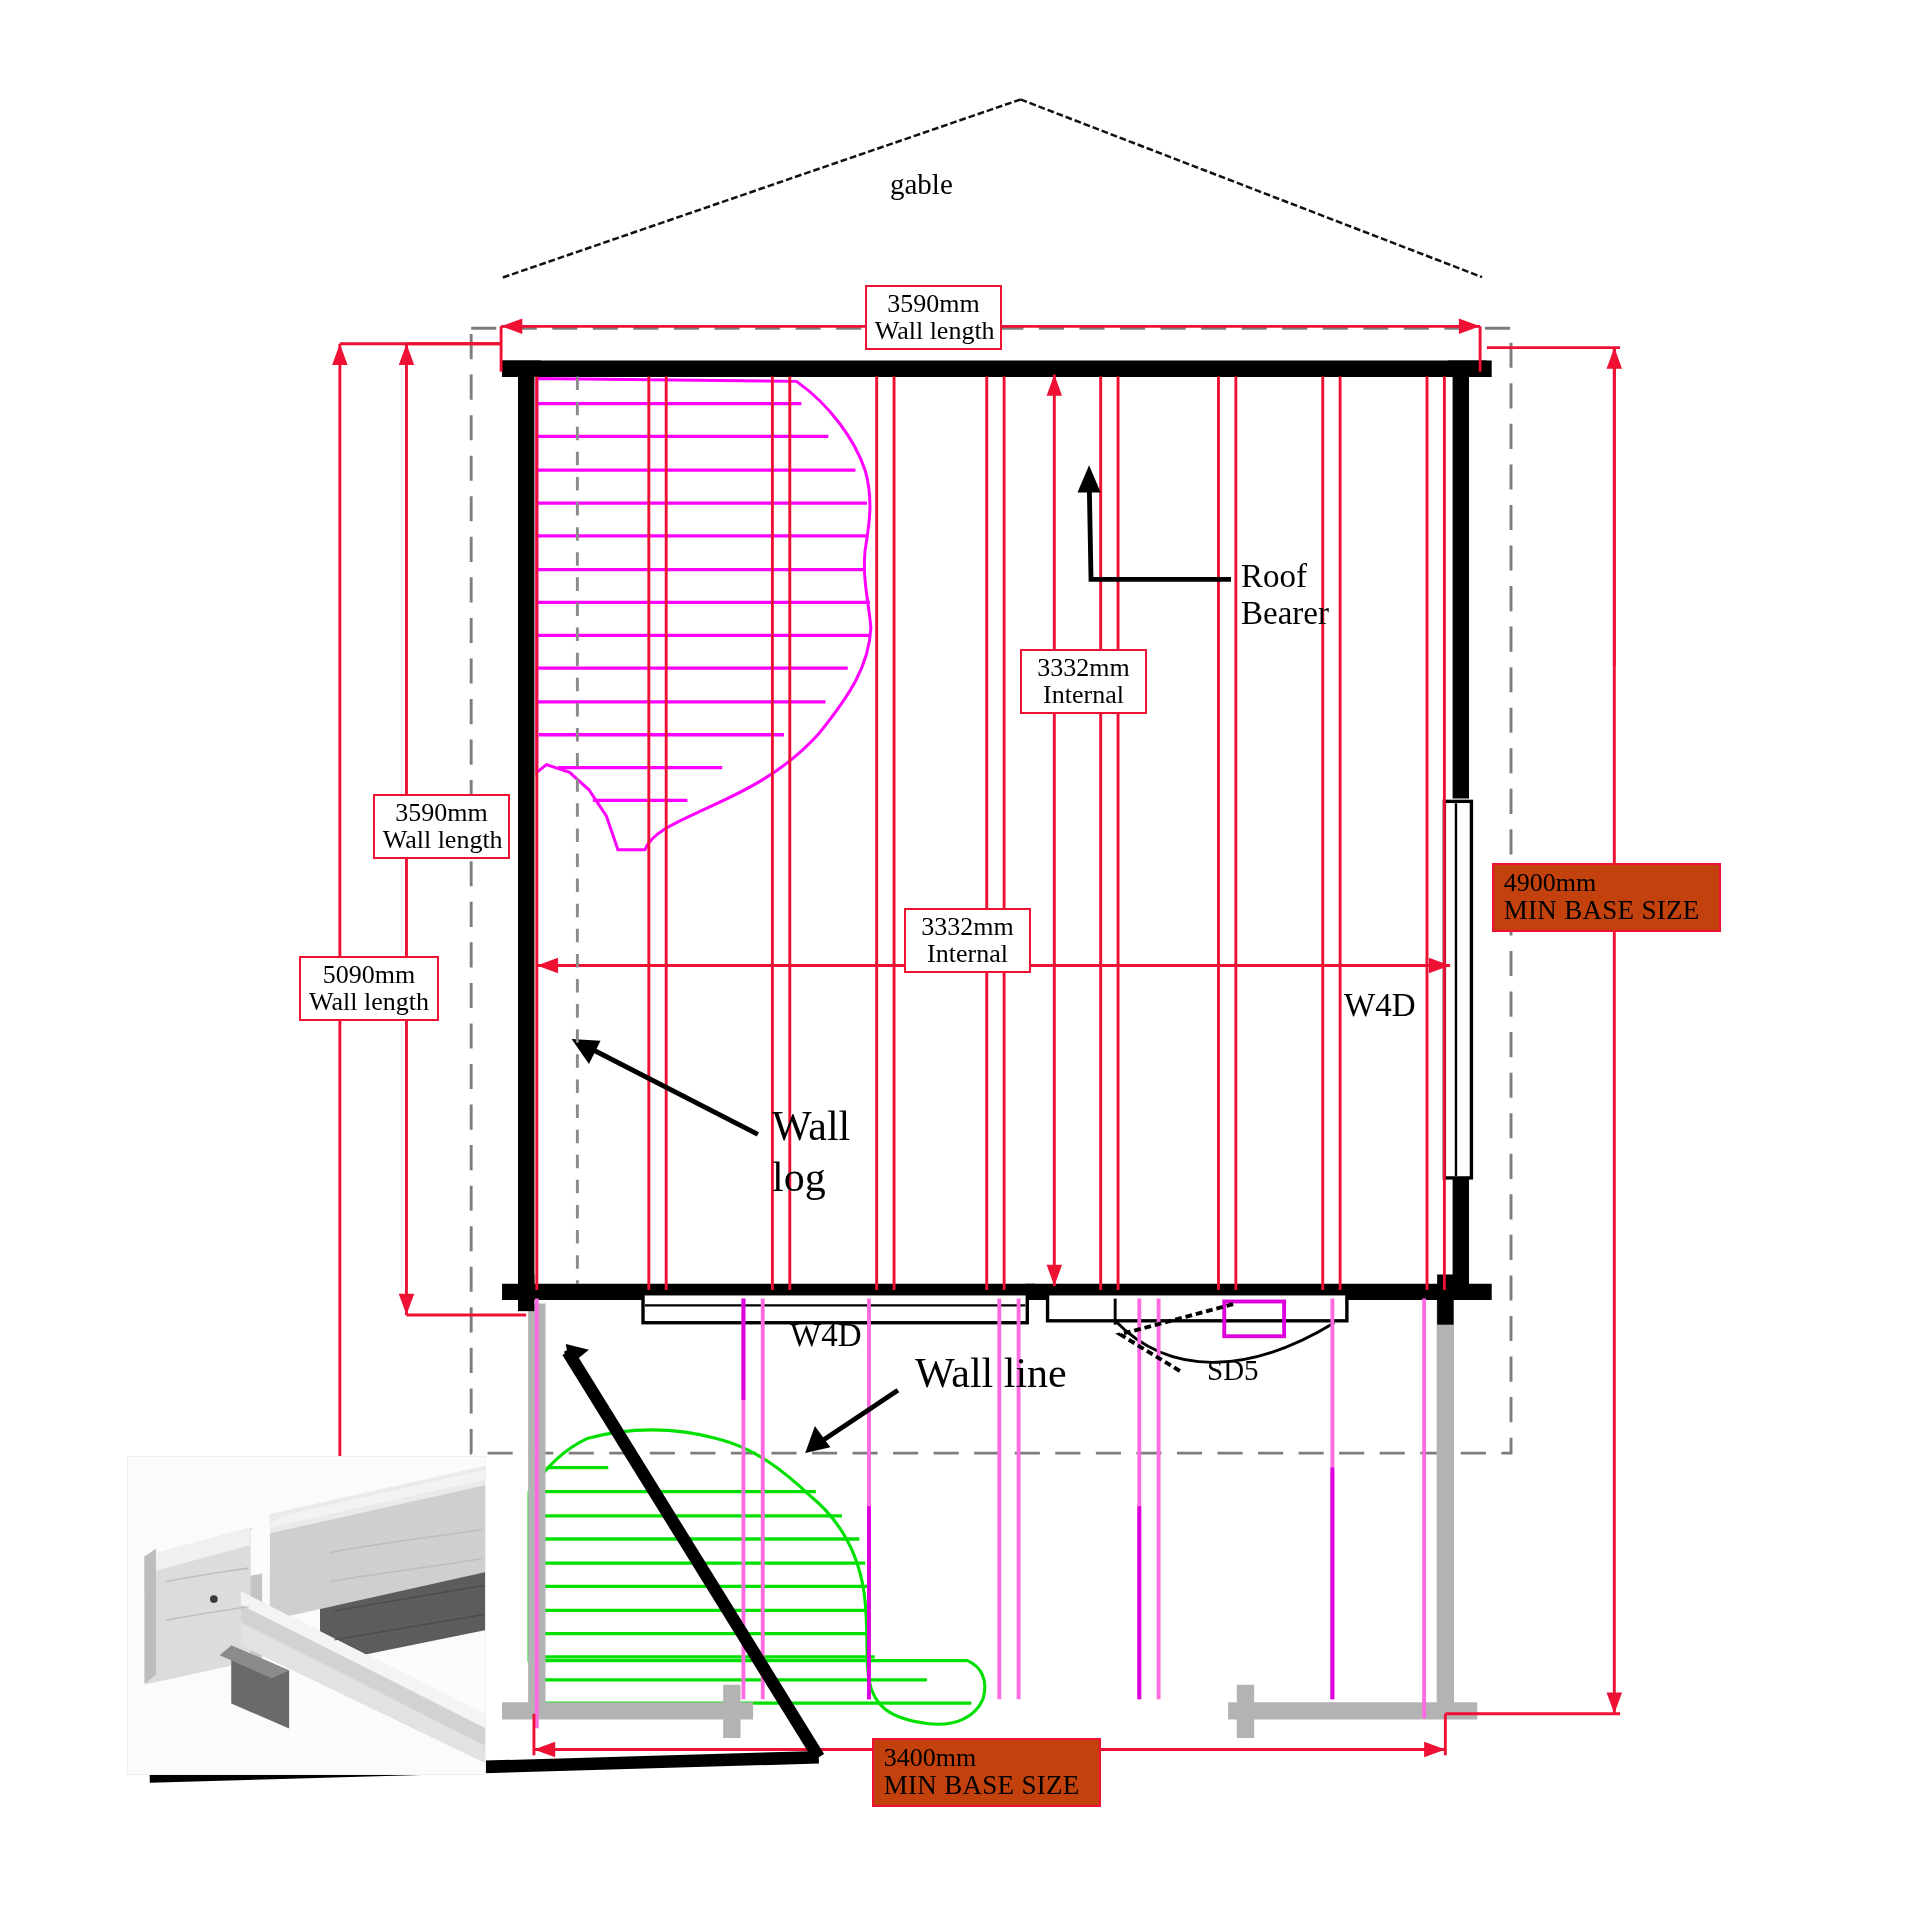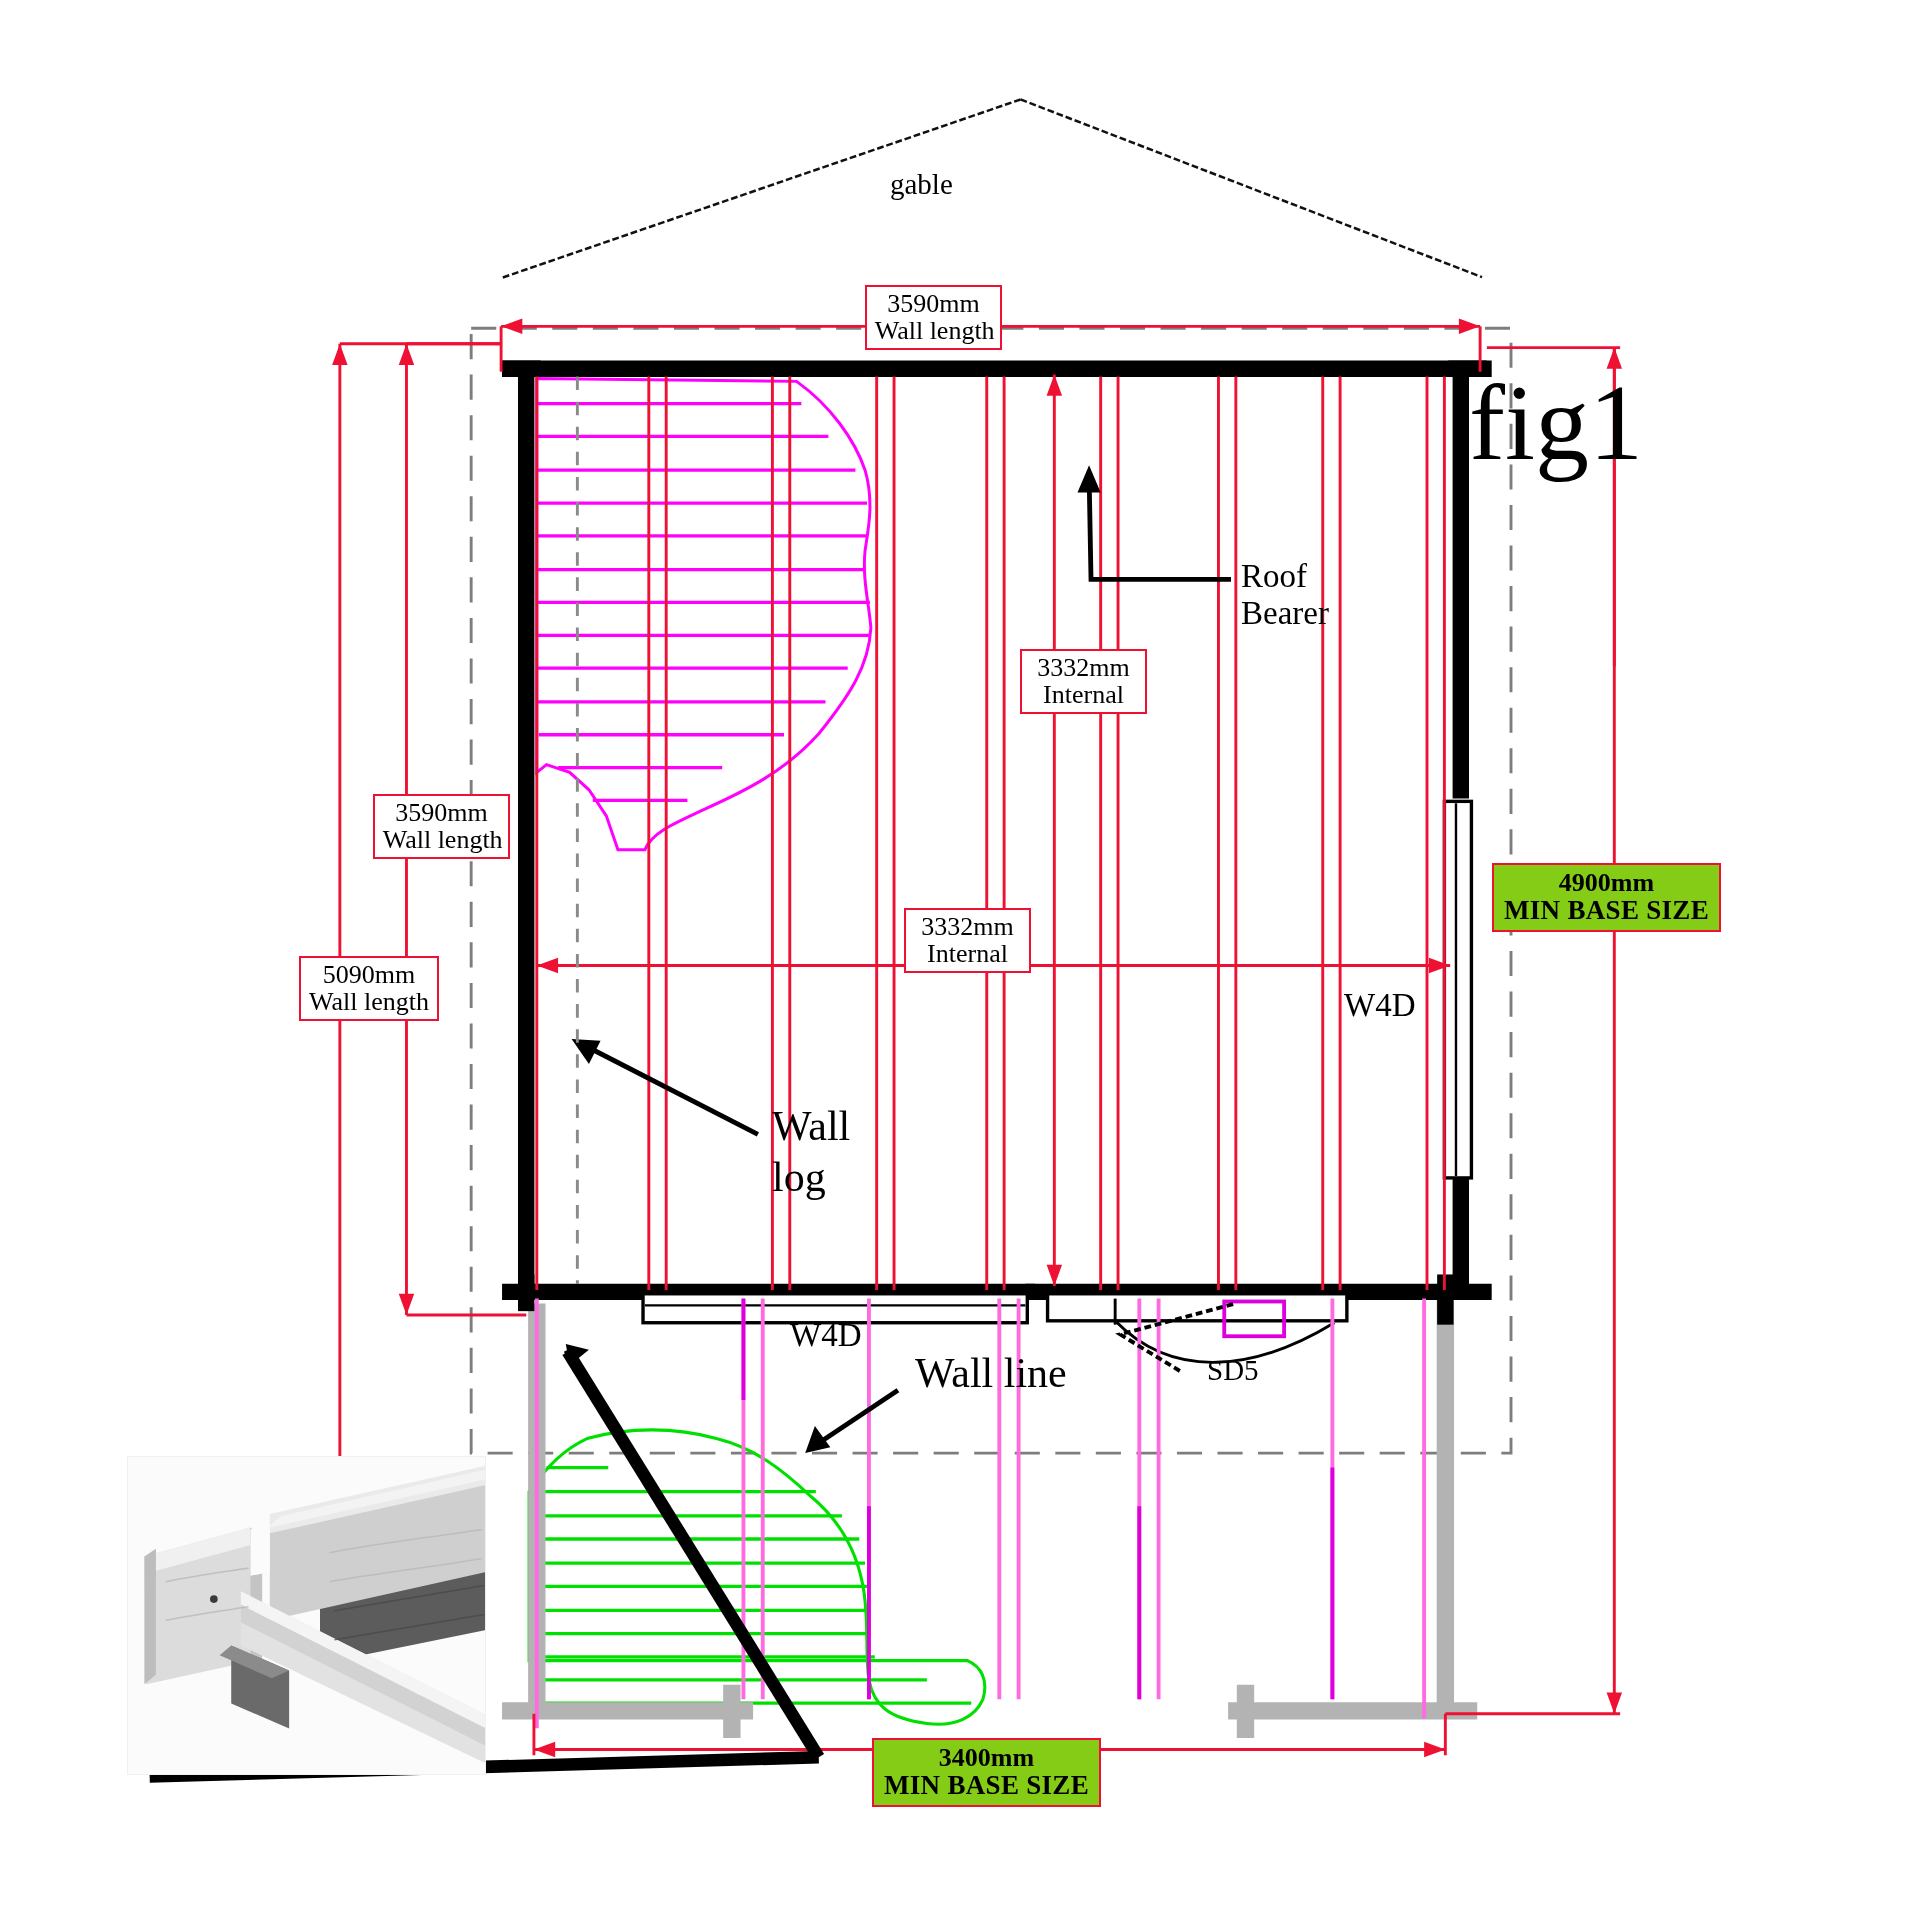--- a/index.html
+++ b/index.html
@@ -24,29 +24,28 @@
     white-space:nowrap;
     box-sizing:border-box;
     margin-left:33px;
   }
   .dimbox .l1{display:block;font-size:26px;}
   .dimbox .l2{display:block;font-size:26px;}
 
   .greenbox{
     position:absolute;
     border:2.9px solid #ee1133;
-    background:#84cc16;
+    background:#c2410c;
     color:#000000;
     font-family:"Liberation Serif", serif;
-    text-align:center;
+    text-align:left;
     line-height:1.06;
     padding:3.9px 9.7px 4.8px 9.7px;
     white-space:nowrap;
     box-sizing:border-box;
-    font-weight:bold;
   }
   .greenbox .l1{display:block;font-size:26px;}
   .greenbox .l2{display:block;font-size:27px;letter-spacing:0.3px;}
 
   
   .anno{
     position:absolute;
     color:#000;
     font-family:"Liberation Serif", serif;
     white-space:nowrap;
@@ -334,21 +333,20 @@
       <g stroke="#474747" stroke-width="1.6" fill="none" opacity="0.75">
         <path d="M215,160 C260,152 310,144 370,134"></path>
         <path d="M215,190 C260,182 310,174 370,164"></path>
       </g>
       <rect x="0" y="0" width="372" height="330" fill="none" stroke="#f0f0f0" stroke-width="2"></rect>
     </svg>
   </div>
 
   <div class="anno sz-gable" style="left:890px;top:168px;">gable</div>
 
-  <div class="figlabel" style="left:1469px;top:369px;">fig1</div>
 
   <div class="dimbox" style="left:832px;top:285px;width:137px;">
     <span class="l1">3590mm</span>
     <span class="l2">Wall length</span>
   </div>
 
   <div class="dimbox" style="left:340px;top:794px;width:137px;">
     <span class="l1">3590mm</span>
     <span class="l2">Wall length</span>
   </div>

